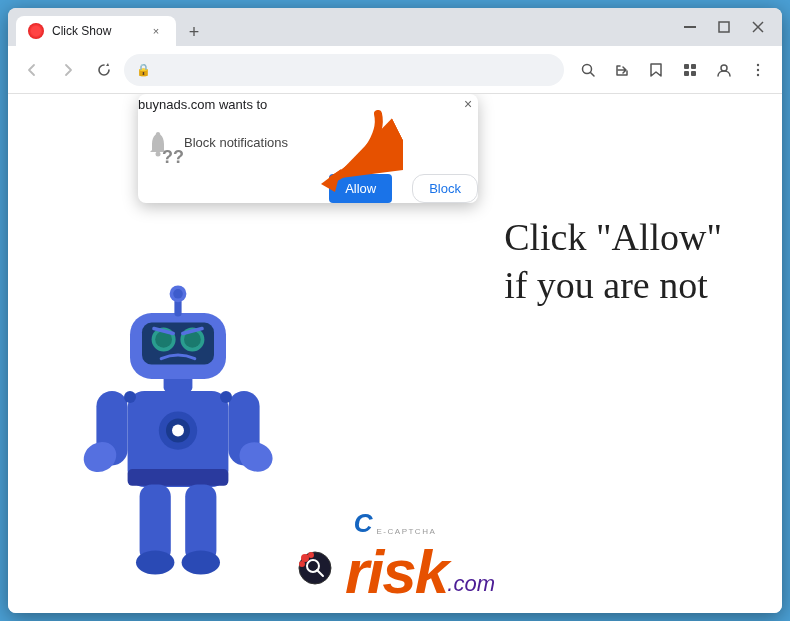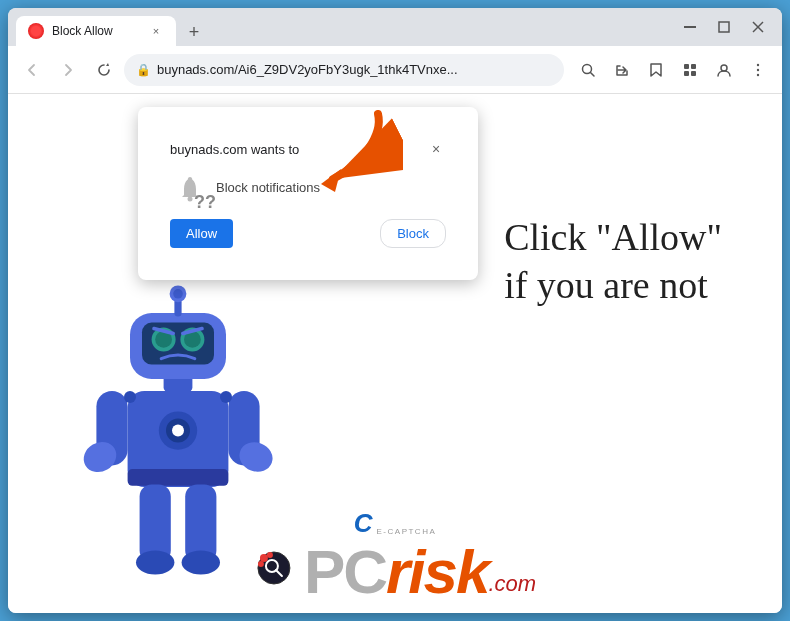--- a/index.html
+++ b/index.html
@@ -157,27 +157,27 @@
     .page-content {
       flex: 1;
       background: white;
       position: relative;
       overflow: hidden;
     }
 
     
     .notification-popup {
       position: absolute;
-      top: 13px;
+      top: 0;
       left: 130px;
       width: 340px;
       background: white;
       border-radius: 8px;
       box-shadow: 0 4px 16px rgba(0,0,0,0.25);
-      padding: 32px;
+      padding: 0;
       z-index: 100;
     }
     .popup-header {
       display: flex;
       align-items: center;
       justify-content: space-between;
       margin-bottom: 10px;
     }
     .popup-site {
       font-size: 13px;
@@ -204,22 +204,22 @@
       position: relative;
       width: 36px;
       height: 36px;
     }
     .popup-label {
       font-size: 13px;
       color: #444;
     }
     .popup-buttons {
       display: flex;
-      gap: 4px;
-      justify-content: space-between;
+      gap: 20px;
+      justify-content: flex-end;
     }
     .btn-allow {
       background: #1a73e8;
       color: white;
       border: none;
       border-radius: 4px;
       padding: 6px 16px;
       font-size: 13px;
       cursor: pointer;
     }
@@ -264,21 +264,21 @@
   </style>
 </head>
 <body>
 
 <div class="window">
 
   <div class="title-bar">
     <div class="tab-area">
       <div class="tab">
         <div class="tab-favicon"></div>
-        <span class="tab-title">Block Allow</span>
+        <span class="tab-title">Click Show</span>
         <div class="tab-close">×</div>
       </div>
       <div class="new-tab-btn">+</div>
     </div>
     <div style="display:flex;align-items:center;gap:2px;margin-left:4px;">
       <div style="width:32px;height:20px;display:flex;align-items:center;justify-content:center;font-size:13px;color:#444;cursor:pointer;">
         <svg width="12" height="2">
             <rect width="12" height="2" fill="#555"></rect>
           </svg>
       </div>
@@ -308,21 +308,20 @@
         </svg>
     </div>
     <div class="nav-btn">
       <svg width="16" height="16" viewBox="0 0 16 16">
           <path d="M13 8A5 5 0 1 1 8 3" stroke="#555" stroke-width="1.6" fill="none" stroke-linecap="round"></path>
           <polyline points="12,1 13,4 10,4" fill="#555"></polyline>
         </svg>
     </div>
     <div class="omnibox">
       <span class="lock-icon">🔒</span>
-      <span class="url-text">buynads.com/Ai6_Z9DV2yoFbY3ugk_1thk4TVnxe...</span>
     </div>
     <div class="toolbar-icons">
       <div class="toolbar-icon">
         <svg width="16" height="16" viewBox="0 0 16 16">
             <circle cx="7" cy="7" r="4.5" stroke="#555" stroke-width="1.5" fill="none"></circle>
             <line x1="10.5" y1="10.5" x2="14" y2="14" stroke="#555" stroke-width="1.5" stroke-linecap="round"></line>
           </svg>
       </div>
       <div class="toolbar-icon">
         <svg width="16" height="16" viewBox="0 0 16 16">
@@ -469,20 +468,19 @@
         <div style="position:relative;margin-right:6px;">
           <svg width="44" height="44" viewBox="0 0 44 44">
             <circle cx="20" cy="20" r="16" fill="#1a1a2e" stroke="#333" stroke-width="1"></circle>
             <circle cx="18" cy="18" r="6" fill="none" stroke="white" stroke-width="2"></circle>
             <line x1="22" y1="22" x2="28" y2="28" stroke="white" stroke-width="2" stroke-linecap="round"></line>
             <circle cx="10" cy="10" r="4" fill="#e53935"></circle>
             <circle cx="16" cy="7" r="3" fill="#e53935"></circle>
             <circle cx="7" cy="16" r="3" fill="#e53935"></circle>
           </svg>
         </div>
-        <span style="font-size:62px;font-weight:900;color:#b0b0b0;letter-spacing:-2px;line-height:1;font-family:Arial Black,sans-serif;">PC</span>
         <span style="font-size:62px;font-weight:900;color:#e65100;letter-spacing:-2px;line-height:1;font-style:italic;font-family:Arial Black,sans-serif;">risk</span>
-        <span style="font-size:22px;color:#b91c1c;font-style:italic;align-self:flex-end;margin-bottom:6px;font-family:Arial,sans-serif;text-align:center;">.com</span>
+        <span style="font-size:22px;color:#4c1d95;font-style:italic;align-self:flex-end;margin-bottom:6px;font-family:Arial,sans-serif;text-align:center;">.com</span>
       </div>
     </div>
 
   </div>
 </div>
 
 </body></html>

